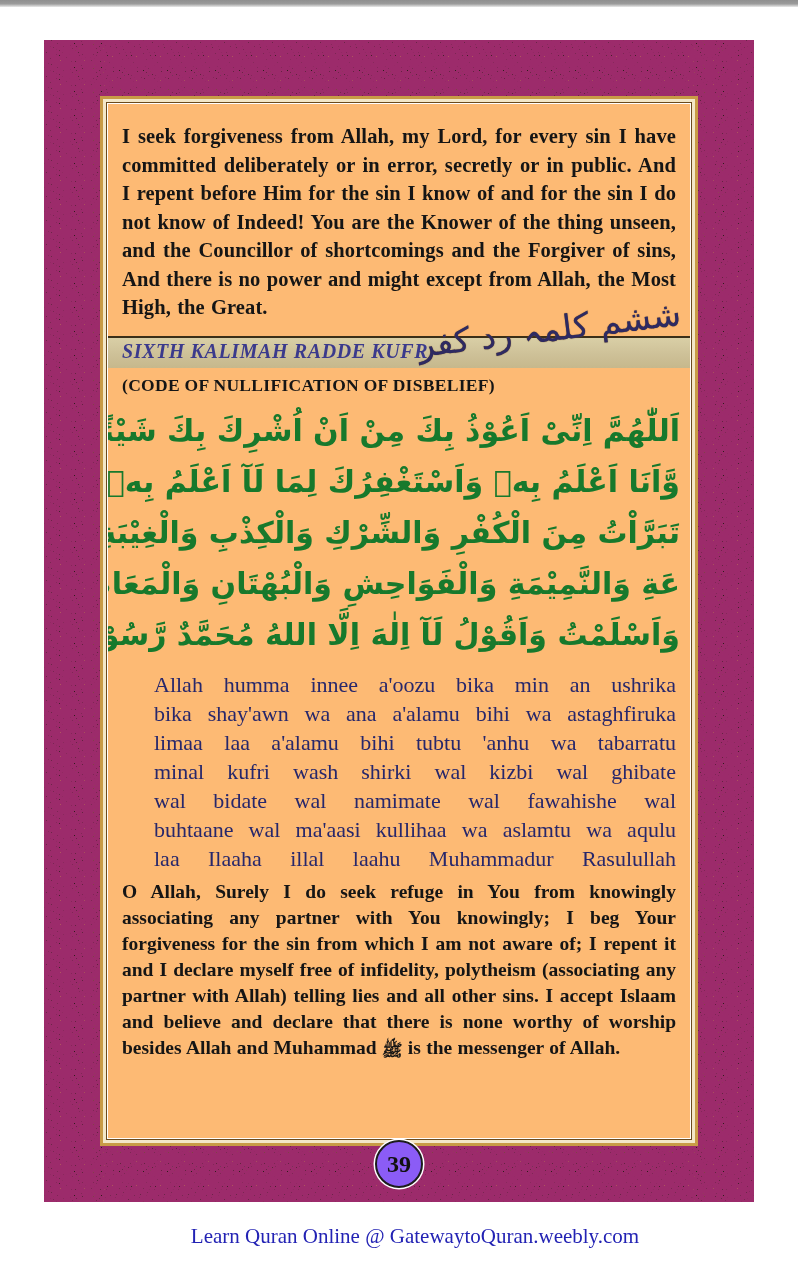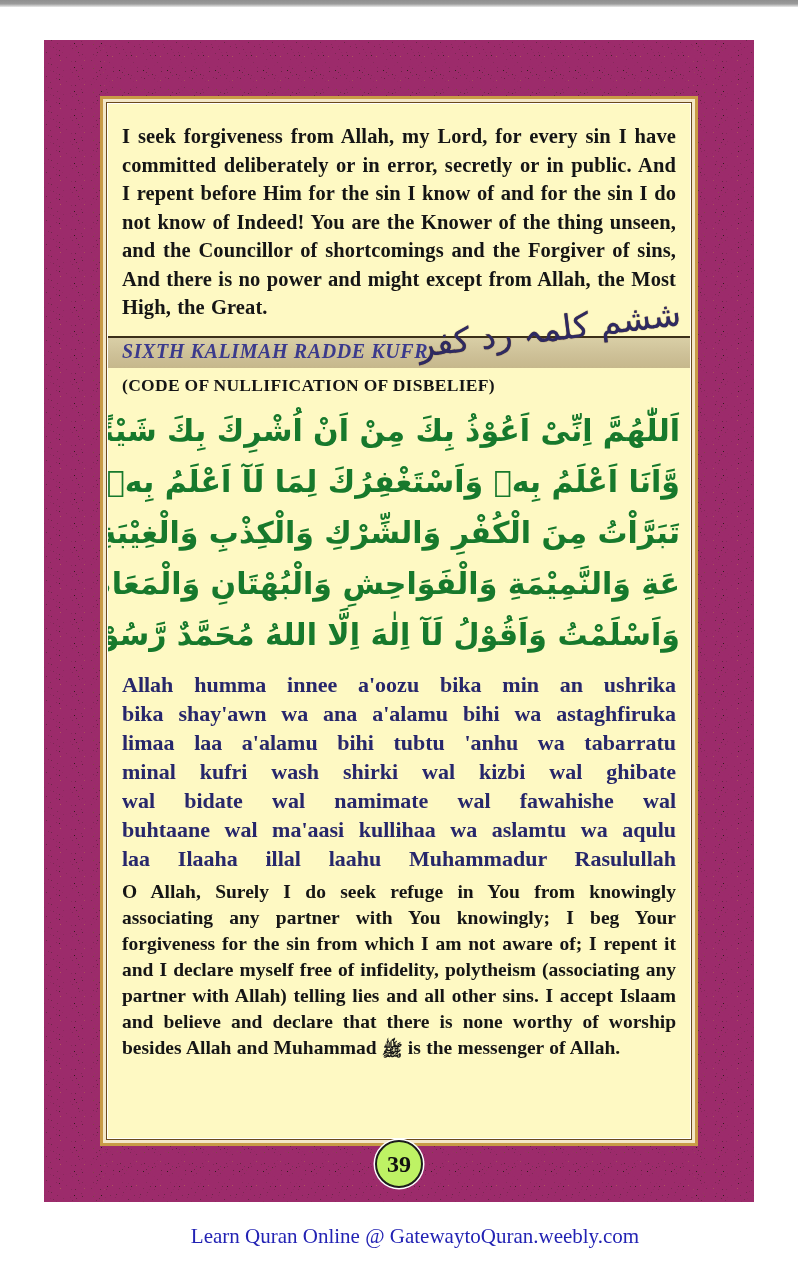--- a/index.html
+++ b/index.html
@@ -106,21 +106,21 @@
     background: #ffffff;
     box-sizing: border-box;
   }
 
   
   .paper {
     position: absolute;
     top: 64px; left: 64px;
     width: 582px;
     height: 1034px;
-    background: #fef9c3;
+    background: #fdba74;
     box-sizing: border-box;
     padding: 0;
     overflow: hidden;
   }
 
   .intro-para {
     font-size: 20.5px;
     line-height: 28.5px;
     color: #151515;
     font-weight: 700;
@@ -187,24 +187,25 @@
     white-space: nowrap;
     font-family: "DejaVu Sans", sans-serif;
     letter-spacing: -0.5px;
   }
 
   
   .translit {
     font-size: 22px;
     line-height: 29px;
     color: #27276b;
-    font-weight: 700;
+    font-weight: 400;
     text-align: justify;
     padding: 6px 14px 0 14px;
     word-spacing: 1px;
+    margin-left: 32px;
   }
   .translit .tl {
     display: block;
     text-align: justify;
     text-align-last: justify;
   }
   .translit .tl.last { text-align-last: justify; }
 
   
   .translation {
@@ -224,21 +225,21 @@
 
   
   .page-medallion {
     position: absolute;
     left: 50%;
     bottom: 14px;
     transform: translateX(-50%);
     width: 44px;
     height: 44px;
     border-radius: 50%;
-    background: #bef264;
+    background: #8b5cf6;
     border: 2.5px solid #1c1c1c;
     display: flex;
     align-items: center;
     justify-content: center;
     font-size: 24px;
     font-weight: 700;
     color: #111111;
     z-index: 6;
     box-shadow: 0 0 0 1.5px #ffffff;
   }

